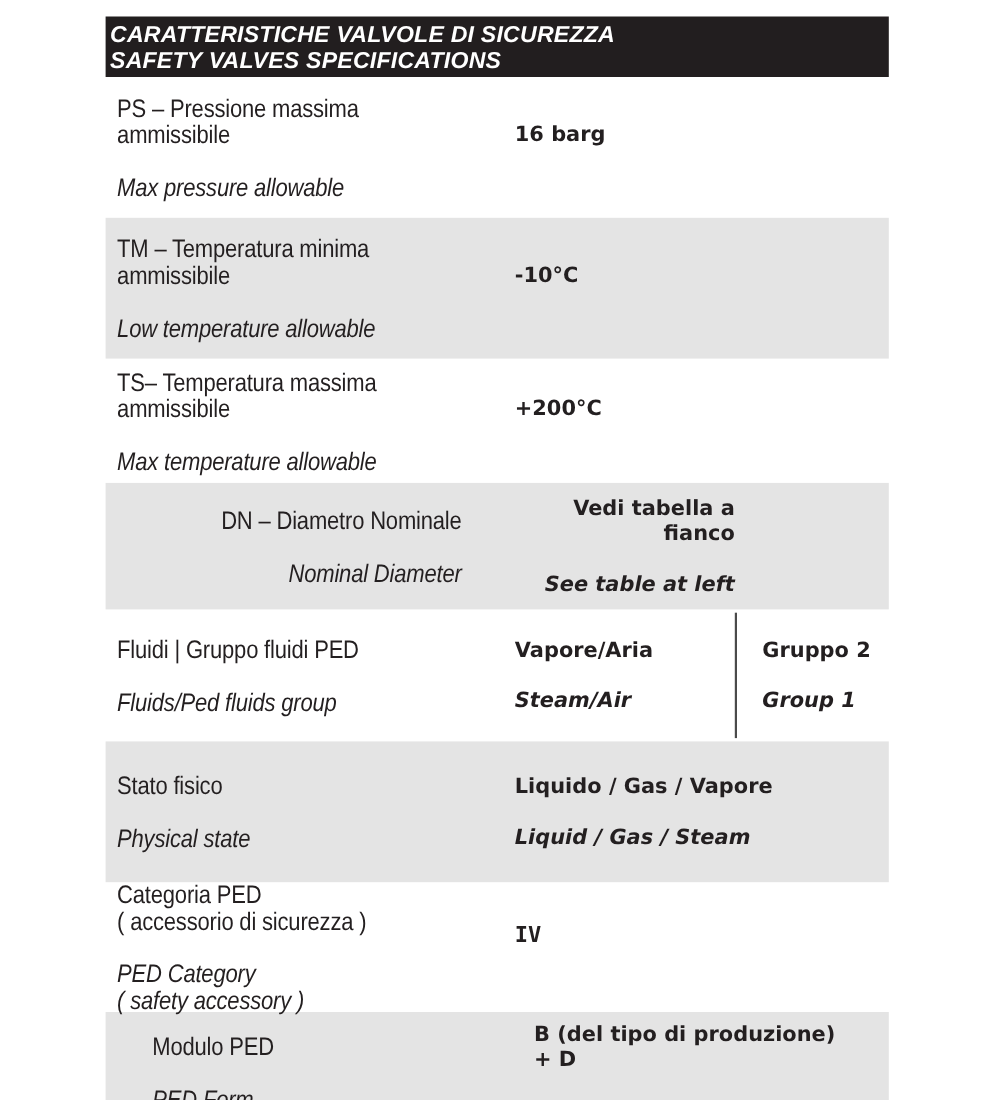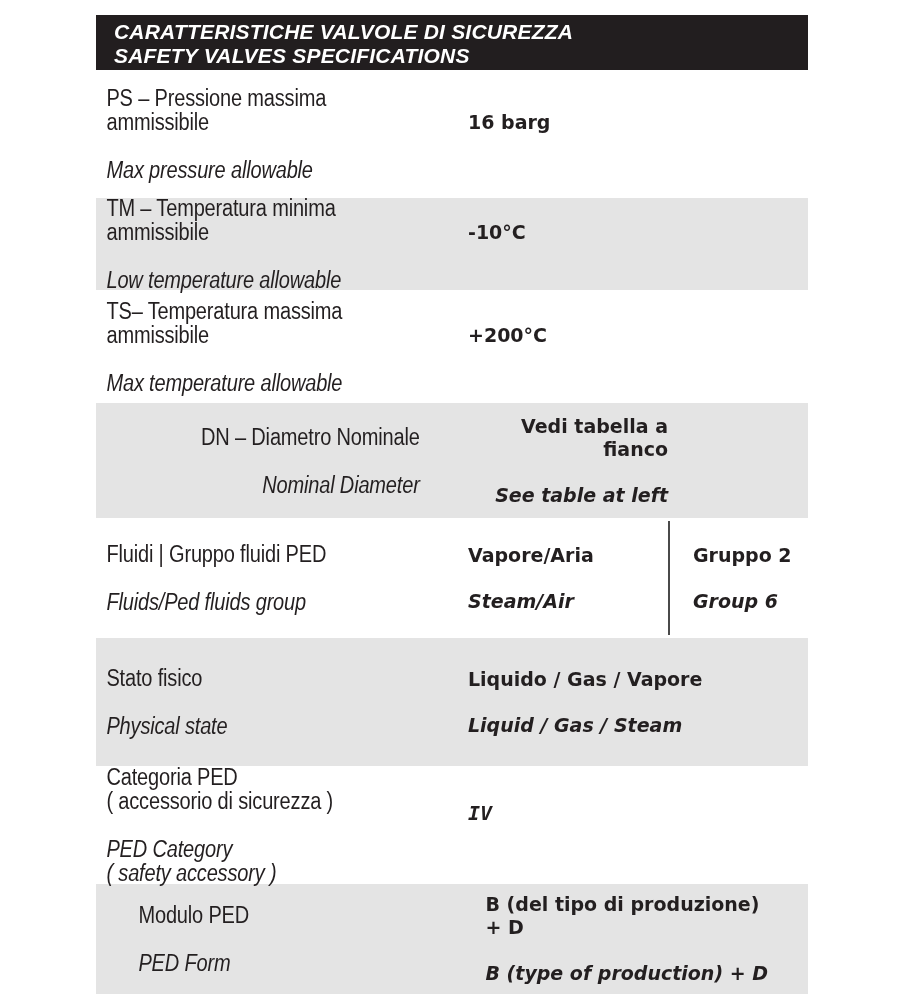--- a/index.html
+++ b/index.html
@@ -19,37 +19,37 @@
   }
   .spec-table {
     position: absolute;
     left: 96px;
     top: 15px;
     width: 712px;
   }
   .header-bar {
     background: #221e1f;
     color: #ffffff;
-    padding: 5px 10px 6px 18px;
+    padding: 5px 10px 6px 4px;
     font-weight: bold;
     font-style: italic;
     font-size: 21px;
     line-height: 24px;
     letter-spacing: 0.2px;
     height: 44px;
   }
   .header-bar .hline { white-space: pre-line; }
   .row {
     display: flex;
     align-items: center;
     box-sizing: border-box;
   }
   .row.shaded { background: #e4e4e4; }
   .r1 { height: 128px; }
-  .r2 { height: 92px; }
+  .r2 { height: 128px; }
   .r3 { height: 113px; }
   .r4 { height: 115px; text-align: right; }
   .r5 { height: 120px; }
   .r6 { height: 128px; }
   .r7 { height: 118px; }
   .r8 { height: 110px; padding-left: 32px; }
   .label {
     width: 372px;
     box-sizing: border-box;
     padding-left: 12px;
@@ -69,21 +69,20 @@
     font-weight: bold;
     font-size: 19px;
     line-height: 23px;
     white-space: pre-line;
   }
   .value .en { font-style: italic; }
   .value-wide { width: 336px; }
   .mono-val {
     font-family: "DejaVu Sans Mono", monospace;
     font-size: 20px;
-    font-style: italic;
   }
   .vdivider {
     align-self: stretch;
     width: 2px;
     margin: 3px 0;
     background: #4a4a4a;
   }
   .value2 {
     flex: 1;
     box-sizing: border-box;
@@ -159,21 +158,21 @@
         <div class="it">Fluidi | Gruppo fluidi PED</div>
         <div class="en">Fluids/Ped fluids group</div>
       </div>
       <div class="value">
         <div class="it">Vapore/Aria</div>
         <div class="en">Steam/Air</div>
       </div>
       <div class="vdivider"></div>
       <div class="value2">
         <div class="it">Gruppo 2</div>
-        <div class="en">Group 6</div>
+        <div class="en">Group 1</div>
       </div>
     </div>
 
     <div class="row r6 shaded">
       <div class="label">
         <div class="it">Stato fisico</div>
         <div class="en">Physical state</div>
       </div>
       <div class="value value-wide">
         <div class="it">Liquido / Gas / Vapore</div>

